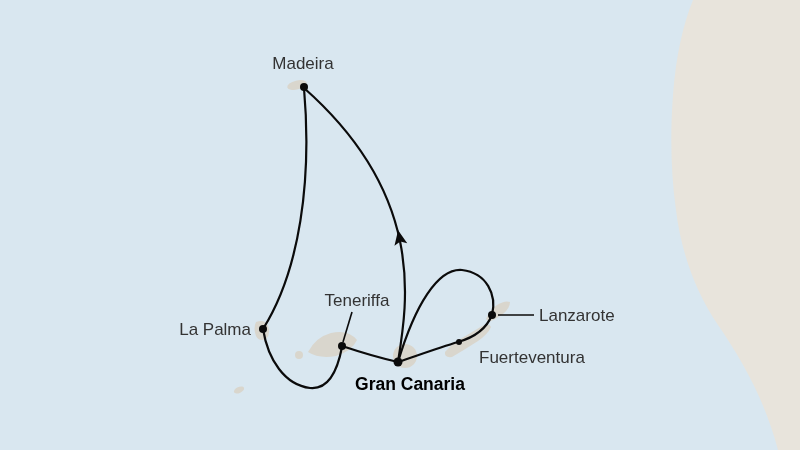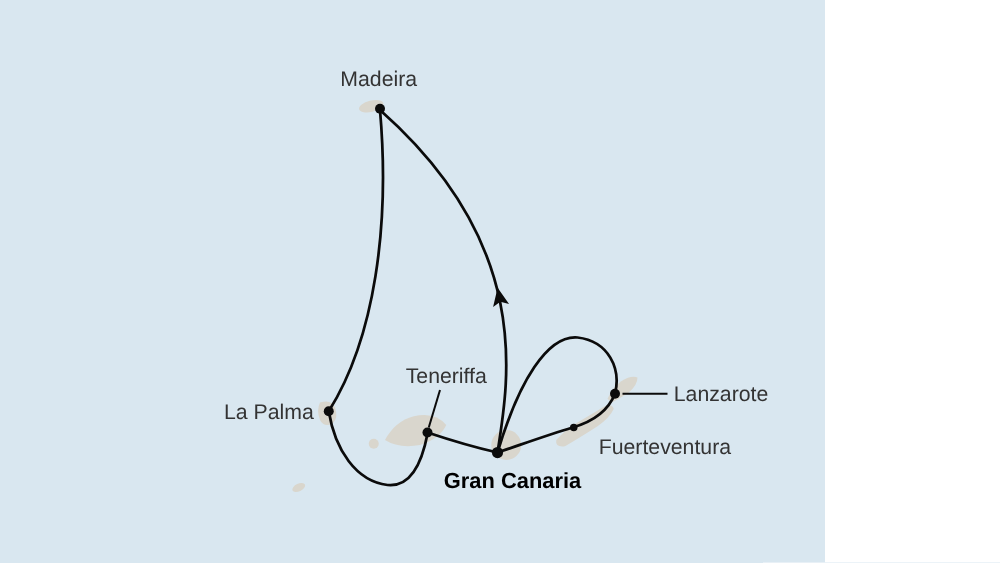--- a/index.html
+++ b/index.html
@@ -1,18 +1,18 @@
 <!DOCTYPE html>
 <html><head>
 <meta charset="utf-8">
 <style>
   html, body { margin: 0; padding: 0; }
   .stage {
     position: relative;
-    width: 660px;
+    width: 800px;
     height: 450px;
     overflow: hidden;
     font-family: "Liberation Sans", sans-serif;
   }
   .stage svg { position: absolute; top: 0; left: 0; display: block; }
   .sea   { fill: #d9e7f0; }
   .land  { fill: #e8e4dc; }
   .isle  { fill: #d9d6cd; }
   .route { fill: none; stroke: #0b0b0b; stroke-width: 2.2; stroke-linecap: round; }
   .connector { stroke: #0b0b0b; stroke-width: 1.6; }

